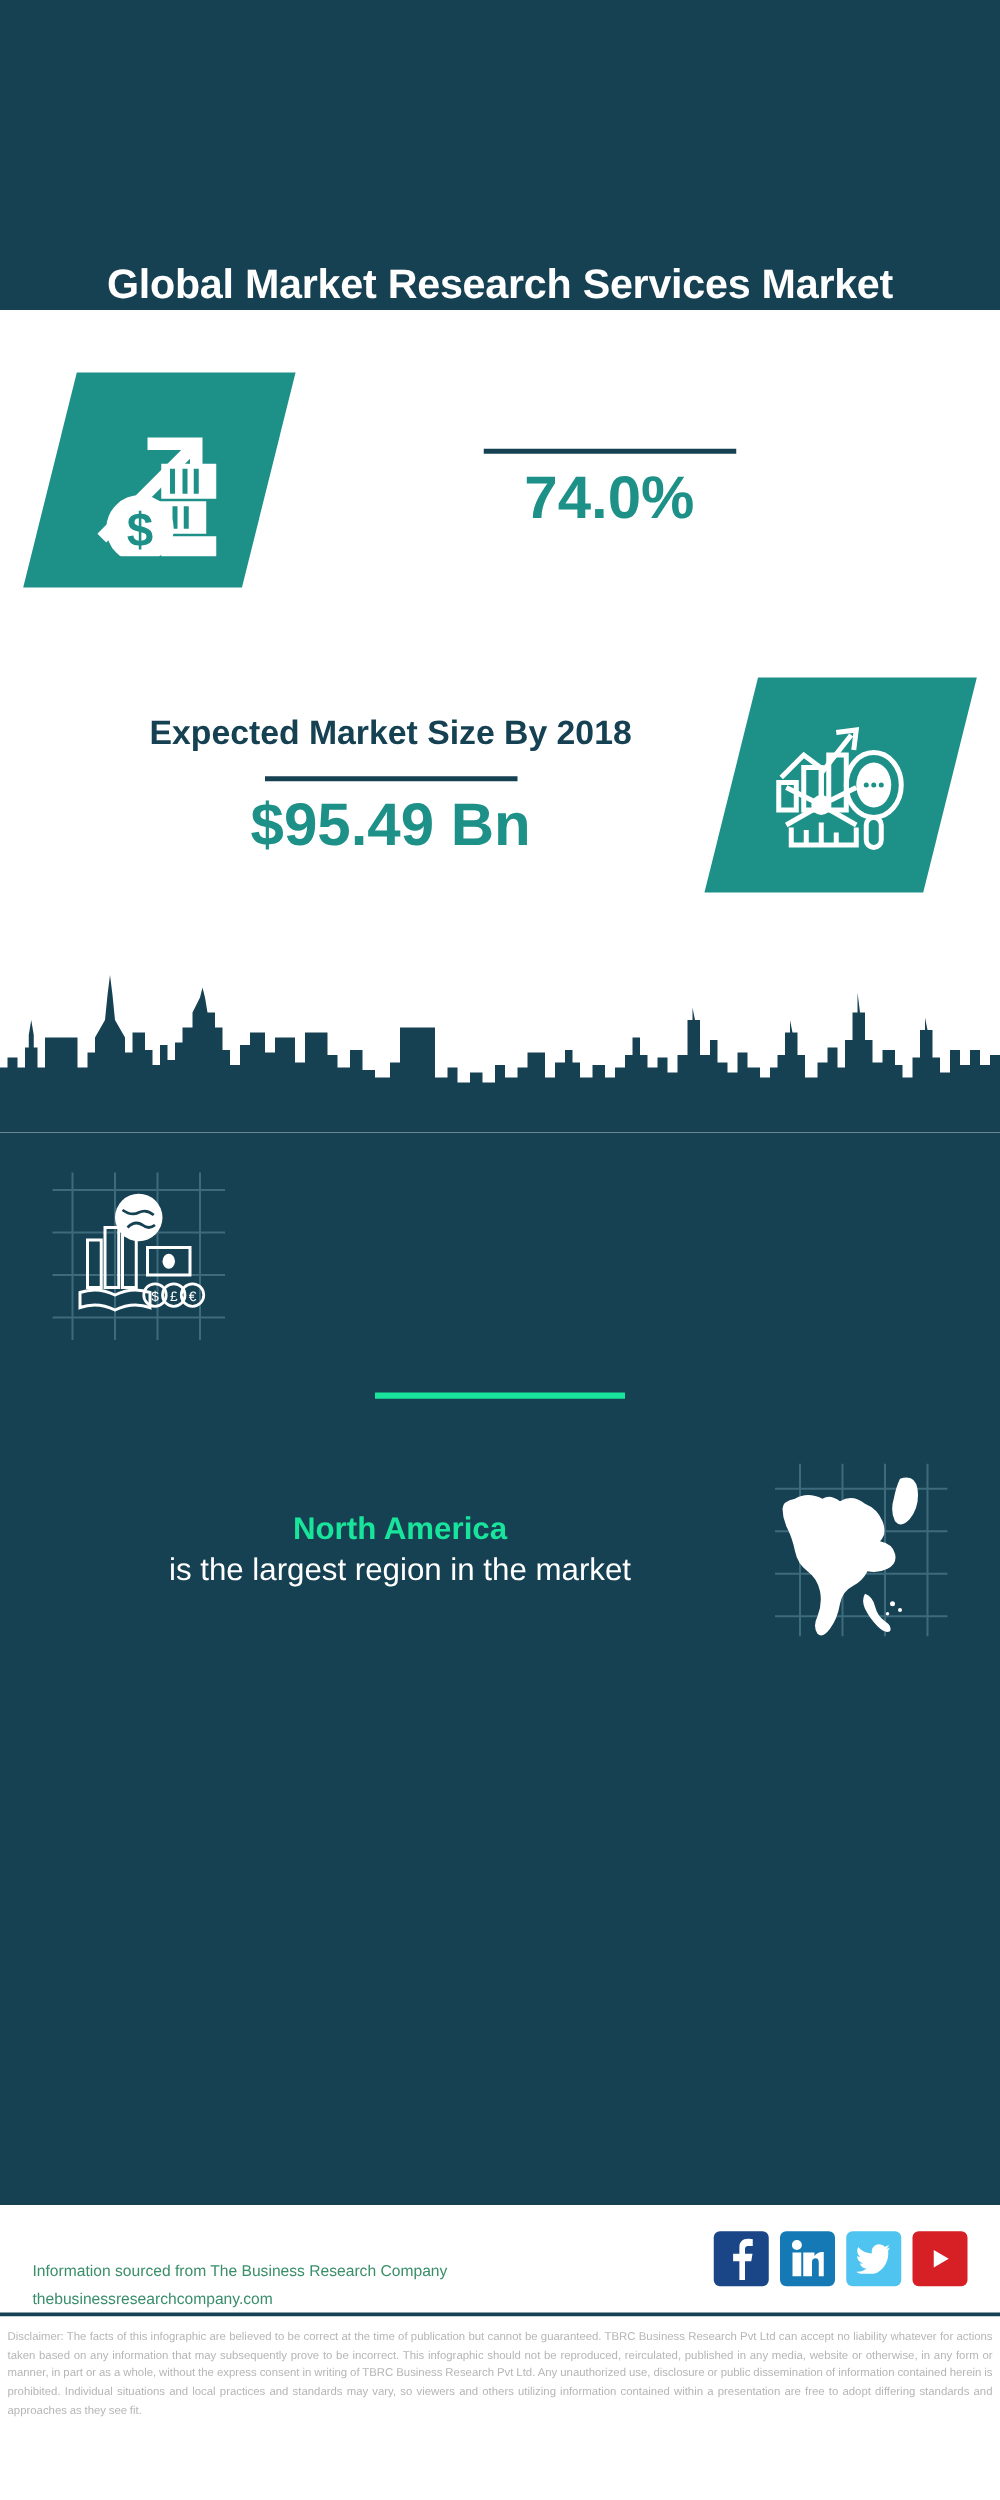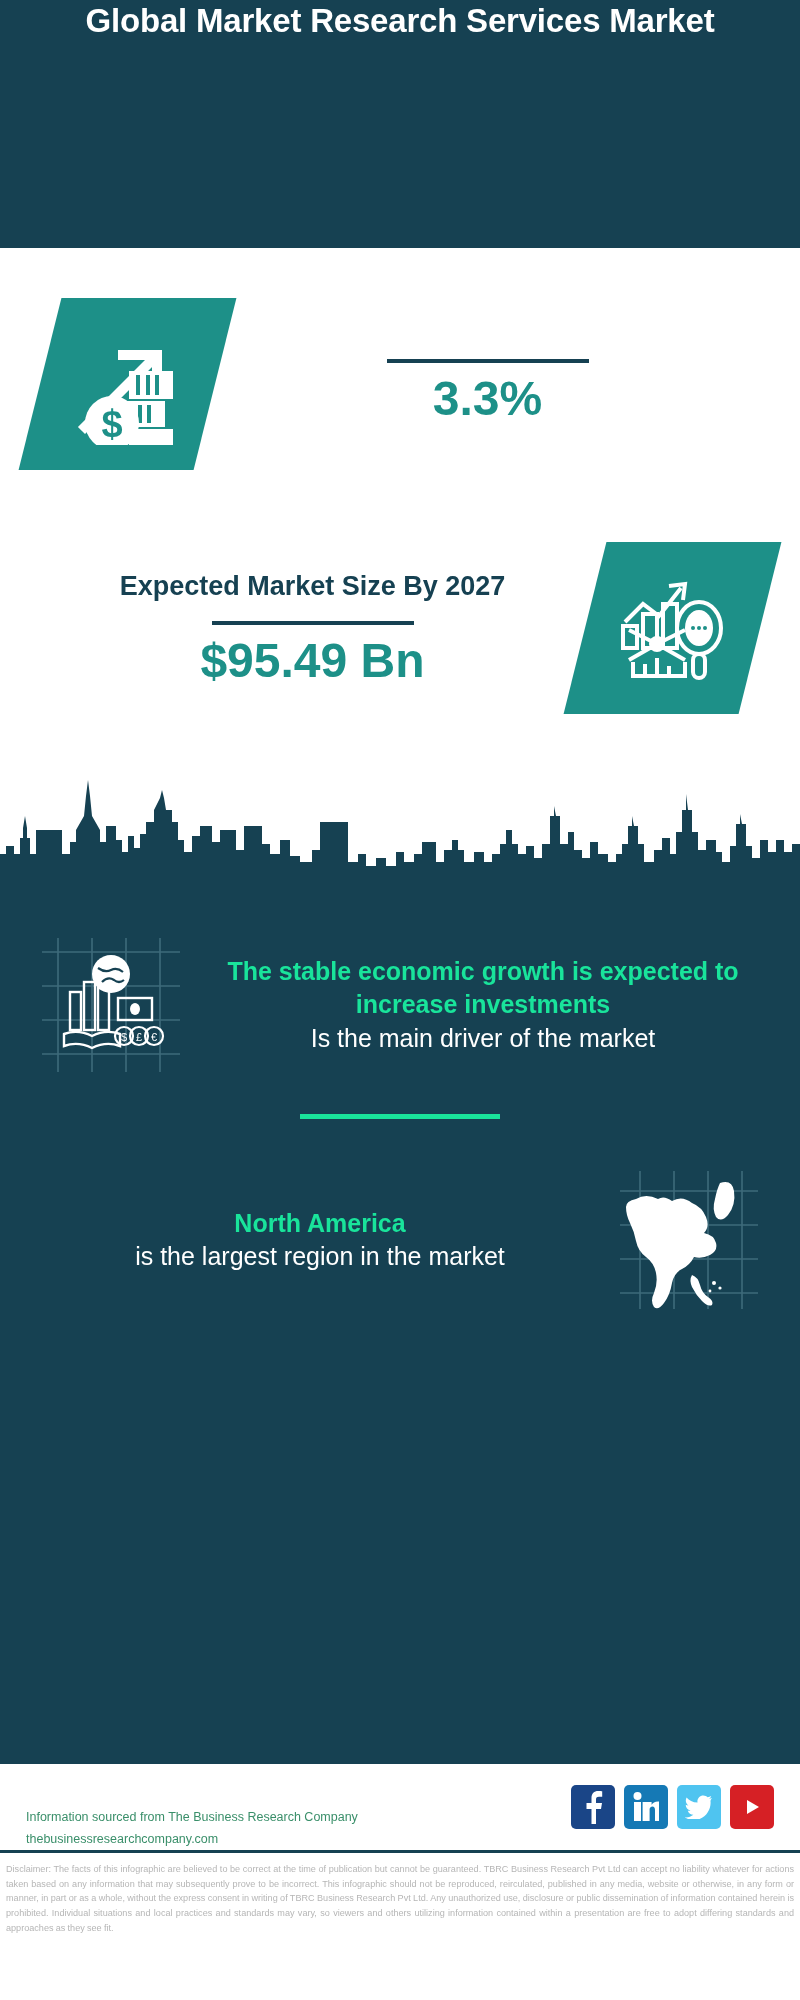--- a/index.html
+++ b/index.html
@@ -20,21 +20,21 @@
     background: #ffffff;
     display: flex;
     flex-direction: column;
   }
 
   
   .header {
     background: #164152;
     height: 248px;
     display: flex;
-    align-items: flex-start;
+    align-items: flex-end;
     justify-content: center;
     padding: 0 80px;
   }
   .header-title {
     color: #ffffff;
     font-size: 33px;
     font-weight: bold;
     line-height: 1.28;
     text-align: center;
     letter-spacing: -0.2px;
@@ -219,27 +219,27 @@
           <rect x="80" y="82" width="4" height="18" fill="#1d9088"></rect>
 
           <rect x="62" y="106" width="44" height="22" fill="#fff"></rect>
 
           <circle cx="45" cy="100" r="27" fill="#fff"></circle>
           <text x="45" y="114" font-family="Liberation Sans, sans-serif" font-size="38" font-weight="bold" fill="#1d9088" text-anchor="middle">$</text>
         </svg>
       </div>
       <div class="stat-text">
         <div class="stat-rule"></div>
-        <div class="stat-value">3.3%</div>
+        <div class="stat-value">74.0%</div>
       </div>
     </div>
 
     <div class="stat-row block2">
       <div class="stat-text">
-        <div class="stat-label">Expected Market Size By 2027</div>
+        <div class="stat-label">Expected Market Size By 2018</div>
         <div class="stat-rule"></div>
         <div class="stat-value">$95.49 Bn</div>
       </div>
       <div class="paragram">
         <svg width="116" height="116" viewBox="0 0 116 116" fill="none" stroke="#fff" stroke-width="4">
 
           <polyline points="10,52 28,34 44,46 66,18" fill="none"></polyline>
           <polyline points="54,16 70,14 68,30" fill="none"></polyline>
 
           <rect x="8" y="56" width="14" height="22" fill="none"></rect>
@@ -309,24 +309,20 @@
           <g stroke="#fff" stroke-width="2.2" fill="none">
             <circle cx="88" cy="106" r="9"></circle>
             <circle cx="103" cy="106" r="9"></circle>
             <circle cx="118" cy="106" r="9"></circle>
           </g>
           <text x="88" y="111" font-size="11" fill="#fff" text-anchor="middle" font-family="Liberation Sans, sans-serif">$</text>
           <text x="103" y="111" font-size="11" fill="#fff" text-anchor="middle" font-family="Liberation Sans, sans-serif">£</text>
           <text x="118" y="111" font-size="11" fill="#fff" text-anchor="middle" font-family="Liberation Sans, sans-serif">€</text>
         </svg>
       </div>
-      <div class="driver-text">
-        <div class="accent-text">The stable economic growth is expected to increase investments</div>
-        <div class="plain-text">Is the main driver of the market</div>
-      </div>
     </div>
 
     <div class="divider-green"></div>
 
     <div class="region-row">
       <div class="region-text">
         <div class="accent-text">North America</div>
         <div class="plain-text">is the largest region in the market</div>
       </div>
       <div class="region-icon">

